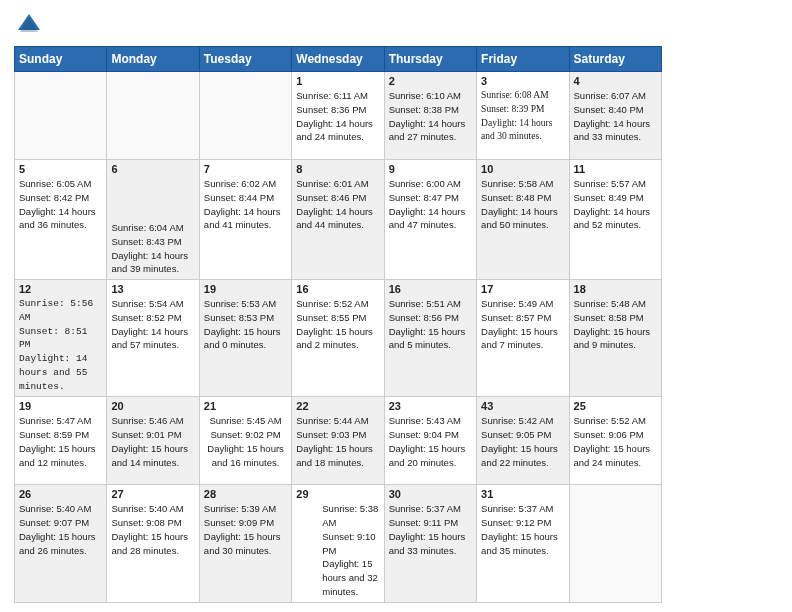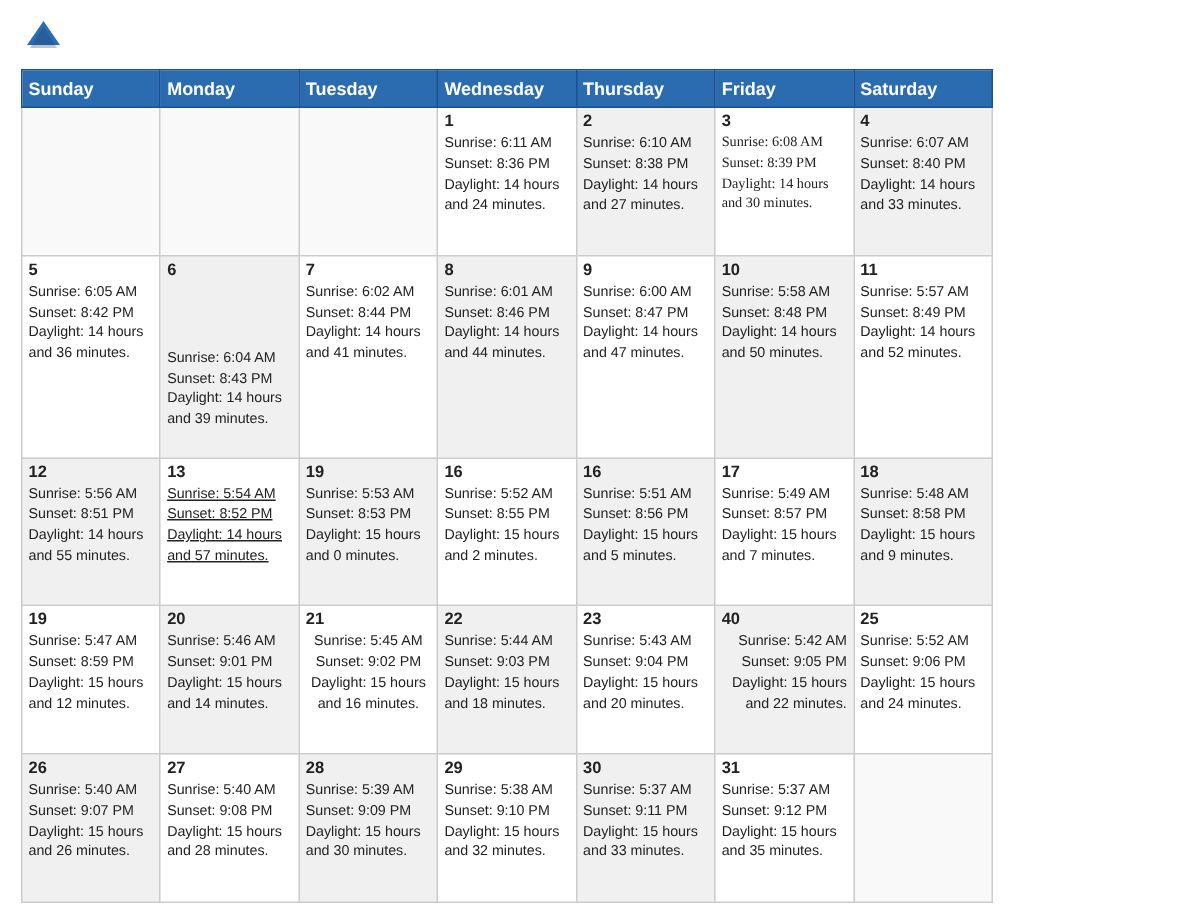--- a/index.html
+++ b/index.html
@@ -195,27 +195,27 @@
           <td>
             <span class="day-number">11</span>
             <div class="day-info" style="white-space: pre-line;">Sunrise: 5:57 AM
 Sunset: 8:49 PM
 Daylight: 14 hours and 52 minutes.</div>
           </td>
         </tr>
         <tr>
           <td class="shaded">
             <span class="day-number">12</span>
-            <div class="day-info" style="white-space: pre-line;">Sunrise: 5:56 AM
+            <div class="day-info" style="white-space: pre-line; font-family: Liberation Mono, monospace;">Sunrise: 5:56 AM
 Sunset: 8:51 PM
 Daylight: 14 hours and 55 minutes.</div>
           </td>
           <td>
             <span class="day-number">13</span>
-            <div class="day-info" style="white-space: pre-line; text-decoration: underline;">Sunrise: 5:54 AM
+            <div class="day-info" style="white-space: pre-line;">Sunrise: 5:54 AM
 Sunset: 8:52 PM
 Daylight: 14 hours and 57 minutes.</div>
           </td>
           <td class="shaded">
             <span class="day-number">19</span>
             <div class="day-info" style="white-space: pre-line;">Sunrise: 5:53 AM
 Sunset: 8:53 PM
 Daylight: 15 hours and 0 minutes.</div>
           </td>
           <td>
@@ -268,22 +268,22 @@
 Sunset: 9:03 PM
 Daylight: 15 hours and 18 minutes.</div>
           </td>
           <td>
             <span class="day-number">23</span>
             <div class="day-info" style="white-space: pre-line;">Sunrise: 5:43 AM
 Sunset: 9:04 PM
 Daylight: 15 hours and 20 minutes.</div>
           </td>
           <td class="shaded">
-            <span class="day-number">40</span>
-            <div class="day-info" style="white-space: pre-line; text-align: right;">Sunrise: 5:42 AM
+            <span class="day-number">43</span>
+            <div class="day-info" style="white-space: pre-line;">Sunrise: 5:42 AM
 Sunset: 9:05 PM
 Daylight: 15 hours and 22 minutes.</div>
           </td>
           <td>
             <span class="day-number">25</span>
             <div class="day-info" style="white-space: pre-line;">Sunrise: 5:52 AM
 Sunset: 9:06 PM
 Daylight: 15 hours and 24 minutes.</div>
           </td>
         </tr>
@@ -301,21 +301,21 @@
 Daylight: 15 hours and 28 minutes.</div>
           </td>
           <td class="shaded">
             <span class="day-number">28</span>
             <div class="day-info" style="white-space: pre-line;">Sunrise: 5:39 AM
 Sunset: 9:09 PM
 Daylight: 15 hours and 30 minutes.</div>
           </td>
           <td>
             <span class="day-number">29</span>
-            <div class="day-info" style="white-space: pre-line;">Sunrise: 5:38 AM
+            <div class="day-info" style="white-space: pre-line; margin-left: 26px;">Sunrise: 5:38 AM
 Sunset: 9:10 PM
 Daylight: 15 hours and 32 minutes.</div>
           </td>
           <td class="shaded">
             <span class="day-number">30</span>
             <div class="day-info" style="white-space: pre-line;">Sunrise: 5:37 AM
 Sunset: 9:11 PM
 Daylight: 15 hours and 33 minutes.</div>
           </td>
           <td>

